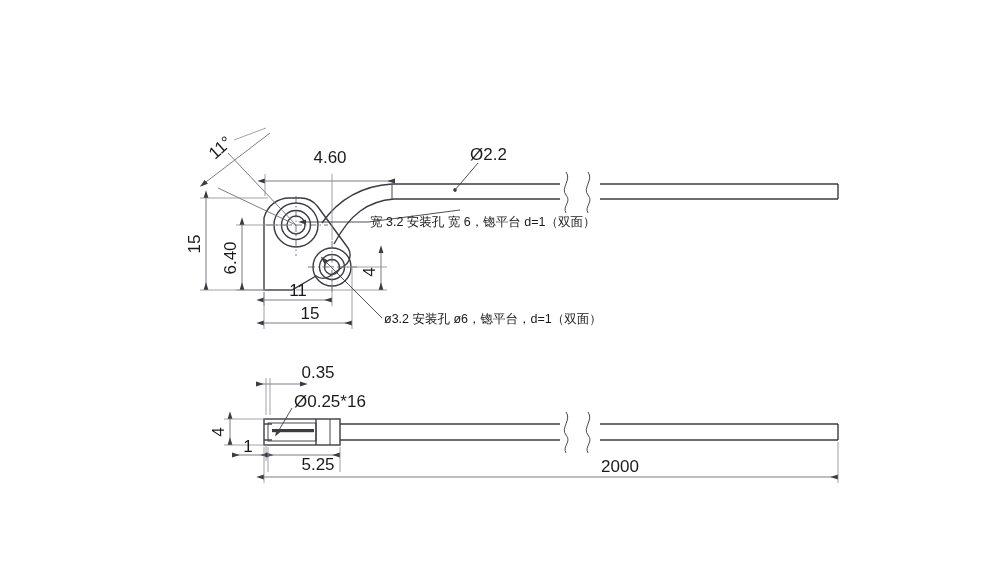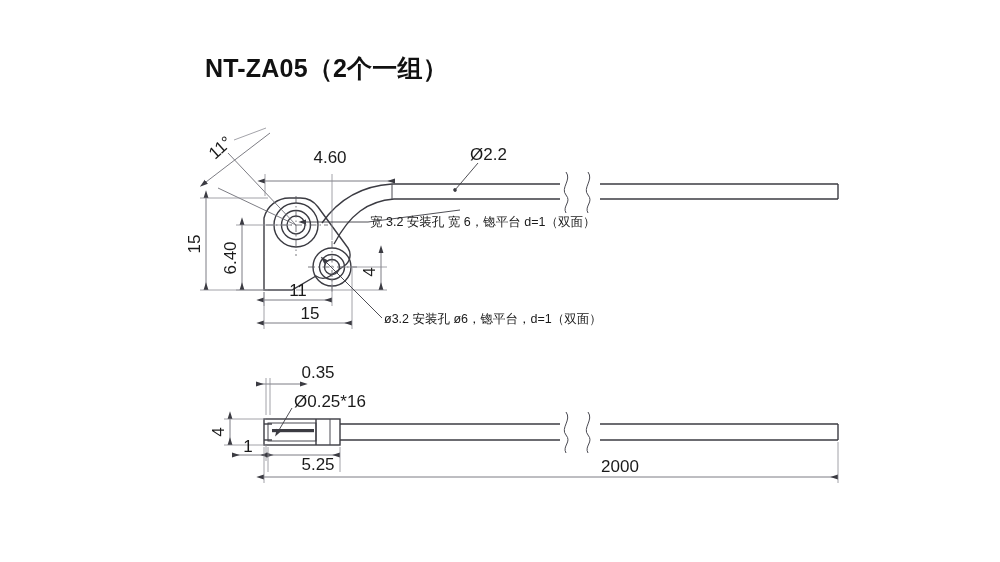--- a/index.html
+++ b/index.html
@@ -38,21 +38,20 @@
   text.notetxt {
     font-family: "Liberation Sans", "DejaVu Sans", sans-serif;
     font-size: 12.5px; fill: #1a1a1a;
   }
 </style>
 </head>
 <body>
 
 <div id="drawing-root">
 
-  <div id="page-title">NT-ZA05（2个一组）</div>
 
   <svg class="cad" viewBox="0 0 1000 562">
     <defs>
       <marker id="arrIn" viewBox="0 0 10 10" refX="9.5" refY="5" markerWidth="9" markerHeight="9" orient="auto-start-reverse">
         <path d="M 0 5 L 10 1.8 L 10 8.2 z" class="arrowfill"></path>
       </marker>
       <marker id="arrOut" viewBox="0 0 10 10" refX="0.5" refY="5" markerWidth="9" markerHeight="9" orient="auto-start-reverse">
         <path d="M 10 5 L 0 1.8 L 0 8.2 z" class="arrowfill"></path>
       </marker>
       <marker id="dot" viewBox="0 0 6 6" refX="3" refY="3" markerWidth="5" markerHeight="5" orient="auto">

